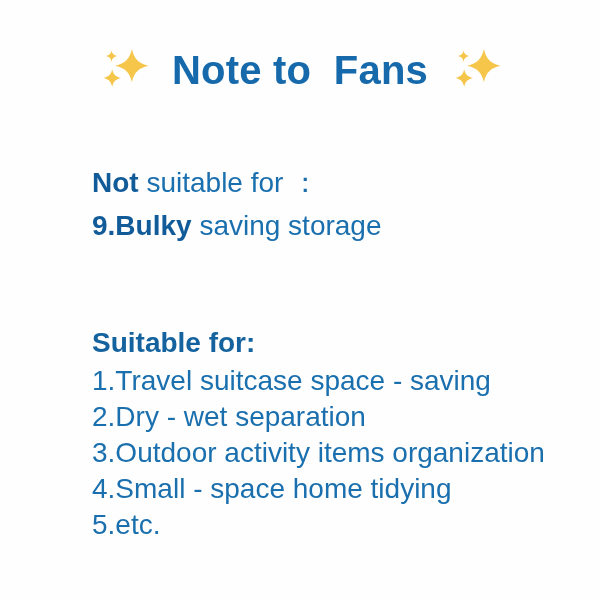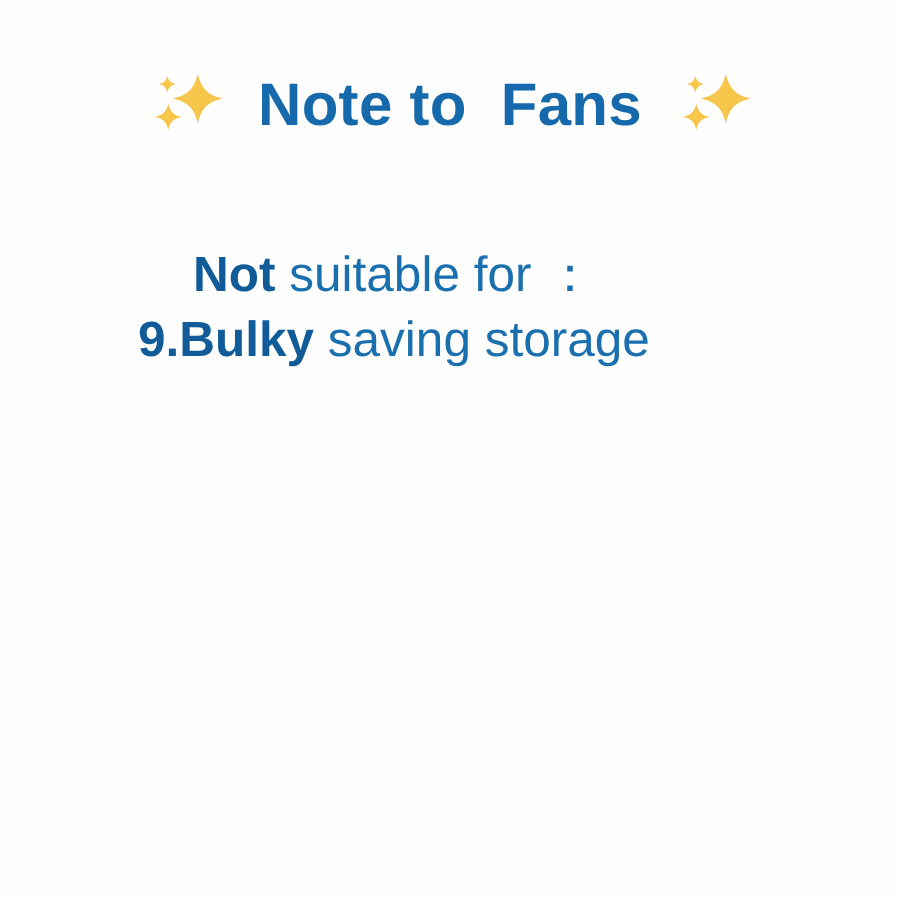--- a/index.html
+++ b/index.html
@@ -13,21 +13,20 @@
     background: #fefefe;
     font-family: "Liberation Sans", sans-serif;
     overflow: hidden;
   }
   .page {
     position: relative;
     width: 600px;
     height: 444px;
     background: #fefefe;
     box-sizing: border-box;
-    text-align: center;
   }
 
   
   .title-row {
     position: absolute;
     left: 0;
     top: 42px;
     width: 600px;
     display: flex;
     align-items: center;
@@ -56,21 +55,21 @@
     line-height: 1.1;
   }
 
   
   .block-not {
     position: absolute;
     left: 92px;
     top: 161px;
   }
   .block-not .line {
-    font-size: 33px;
+    font-size: 28px;
     color: #1a6fae;
     line-height: 43px;
     white-space: pre;
     font-weight: normal;
   }
   .block-not .line .b {
     font-weight: bold;
     color: #125b99;
   }
 
@@ -124,14 +123,25 @@
 
   <div class="block-not">
 
     <div class="line"><span class="b">Not</span><span> suitable for ：</span></div>
 
 
     <div class="line"><span class="b">9.Bulky</span><span> saving storage</span></div>
 
   </div>
 
+  <div class="block-suitable">
+
+    <div class="heading">Suitable for:</div>
+    <div class="spacer-2"></div>
+    <div class="line">1.Travel suitcase space - saving</div>
+    <div class="line">2.Dry - wet separation</div>
+    <div class="line">3.Outdoor activity items organization</div>
+    <div class="line">4.Small - space home tidying</div>
+    <div class="line">5.etc.</div>
+
+  </div>
 
 </div>
 
 </body></html>

